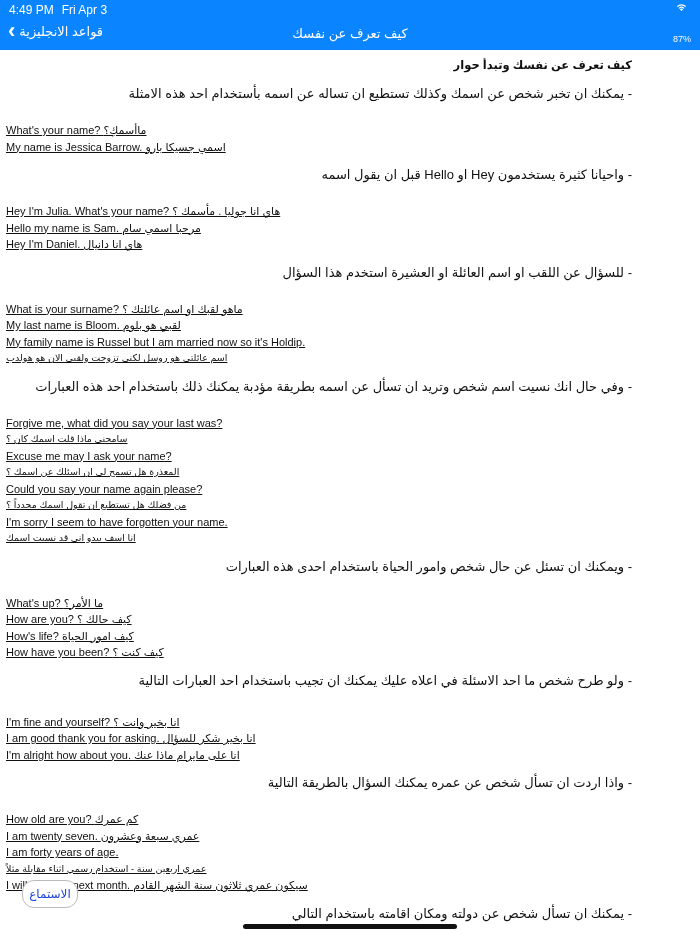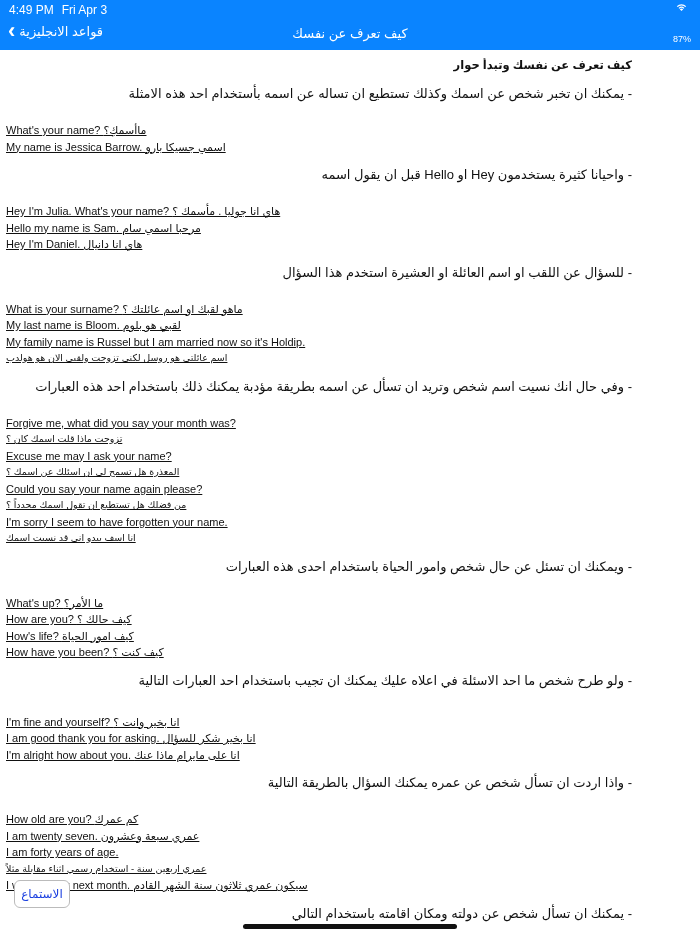--- a/index.html
+++ b/index.html
@@ -13,21 +13,21 @@
   .battery:after { content: ""; position: absolute; right: -3px; top: 2px; width: 2px; height: 4px; background: #fff; border-radius: 0 1px 1px 0; }
   .back { position: absolute; left: 8px; top: 23px; display: flex; align-items: center; gap: 4px; font-size: 13px; cursor: pointer; }
   .back .chev { font-size: 22px; line-height: 16px; font-weight: bold; }
   .navtitle { position: absolute; left: 0; right: 0; top: 26px; text-align: center; font-size: 13px; font-weight: normal; }
   .content { position: absolute; top: 58px; left: 0; width: 640px; height: 876px; overflow: hidden; font-size: 11px; }
   .heading { direction: rtl; text-align: right; padding-right: 8px; font-weight: bold; font-size: 11.5px; height: 16px; }
   .intro { direction: rtl; text-align: right; padding-right: 8px; font-size: 13px; height: 16px; margin-top: 12px; }
   .ex { padding-left: 6px; font-size: 11px; line-height: 16.5px; text-decoration: underline; }
   .ex .ar { font-size: 9.5px; }
   .gap-1 { margin-top: 14px; }
-  .listen { position: absolute; left: 14px; top: 880px; width: 56px; height: 28px; border: 1px solid #bbb; border-radius: 6px; background: #fff; color: #1a3fe0; font-size: 12px; text-align: center; line-height: 27px; cursor: pointer; }
+  .listen { position: absolute; left: 22px; top: 880px; width: 56px; height: 28px; border: 1px solid #bbb; border-radius: 12px; background: #fff; color: #1a3fe0; font-size: 12px; text-align: center; line-height: 27px; cursor: pointer; }
   .home { position: absolute; left: 243px; top: 924px; width: 214px; height: 5px; border-radius: 3px; background: #111; }
 </style>
 </head>
 <body>
 
 <div class="topbar">
   <div class="status">
     <span>4:49 PM</span>
     <span>Fri Apr 3</span>
   </div>
@@ -65,22 +65,22 @@
       </div>
       <div class="intro">- للسؤال عن اللقب او اسم العائلة او العشيرة استخدم هذا السؤال</div>
       <div class="ex gap-1" style="margin-top: 20px;">
         <div>What is your surname? ماهو لقبك او اسم عائلتك ؟</div>
         <div>My last name is Bloom. لقبي هو بلوم</div>
         <div>My family name is Russel but I am married now so it's Holdip.</div>
         <div class="ar">اسم عائلتي هو روسل لكني تزوجت ولقبي الان هو هولدب</div>
       </div>
       <div class="intro">- وفي حال انك نسيت اسم شخص وتريد ان تسأل عن اسمه بطريقة مؤدبة يمكنك ذلك باستخدام احد هذه العبارات</div>
       <div class="ex gap-1" style="margin-top: 20px;">
-        <div>Forgive me, what did you say your month was?</div>
-        <div class="ar">تزوجت ماذا قلت اسمك كان ؟</div>
+        <div>Forgive me, what did you say your last was?</div>
+        <div class="ar">سامحني ماذا قلت اسمك كان ؟</div>
         <div>Excuse me may I ask your name?</div>
         <div class="ar">المعذرة هل تسمح لي ان اسئلك عن اسمك ؟</div>
         <div>Could you say your name again please?</div>
         <div class="ar">من فضلك هل تستطيع ان تقول اسمك مجدداً ؟</div>
         <div>I'm sorry I seem to have forgotten your name.</div>
         <div class="ar">انا اسف يبدو اني قد نسيت اسمك</div>
       </div>
       <div class="intro">- ويمكنك ان تسئل عن حال شخص وامور الحياة باستخدام احدى هذه العبارات</div>
       <div class="ex gap-1" style="margin-top: 20px;">
         <div>What's up? ما الأمر؟</div>

